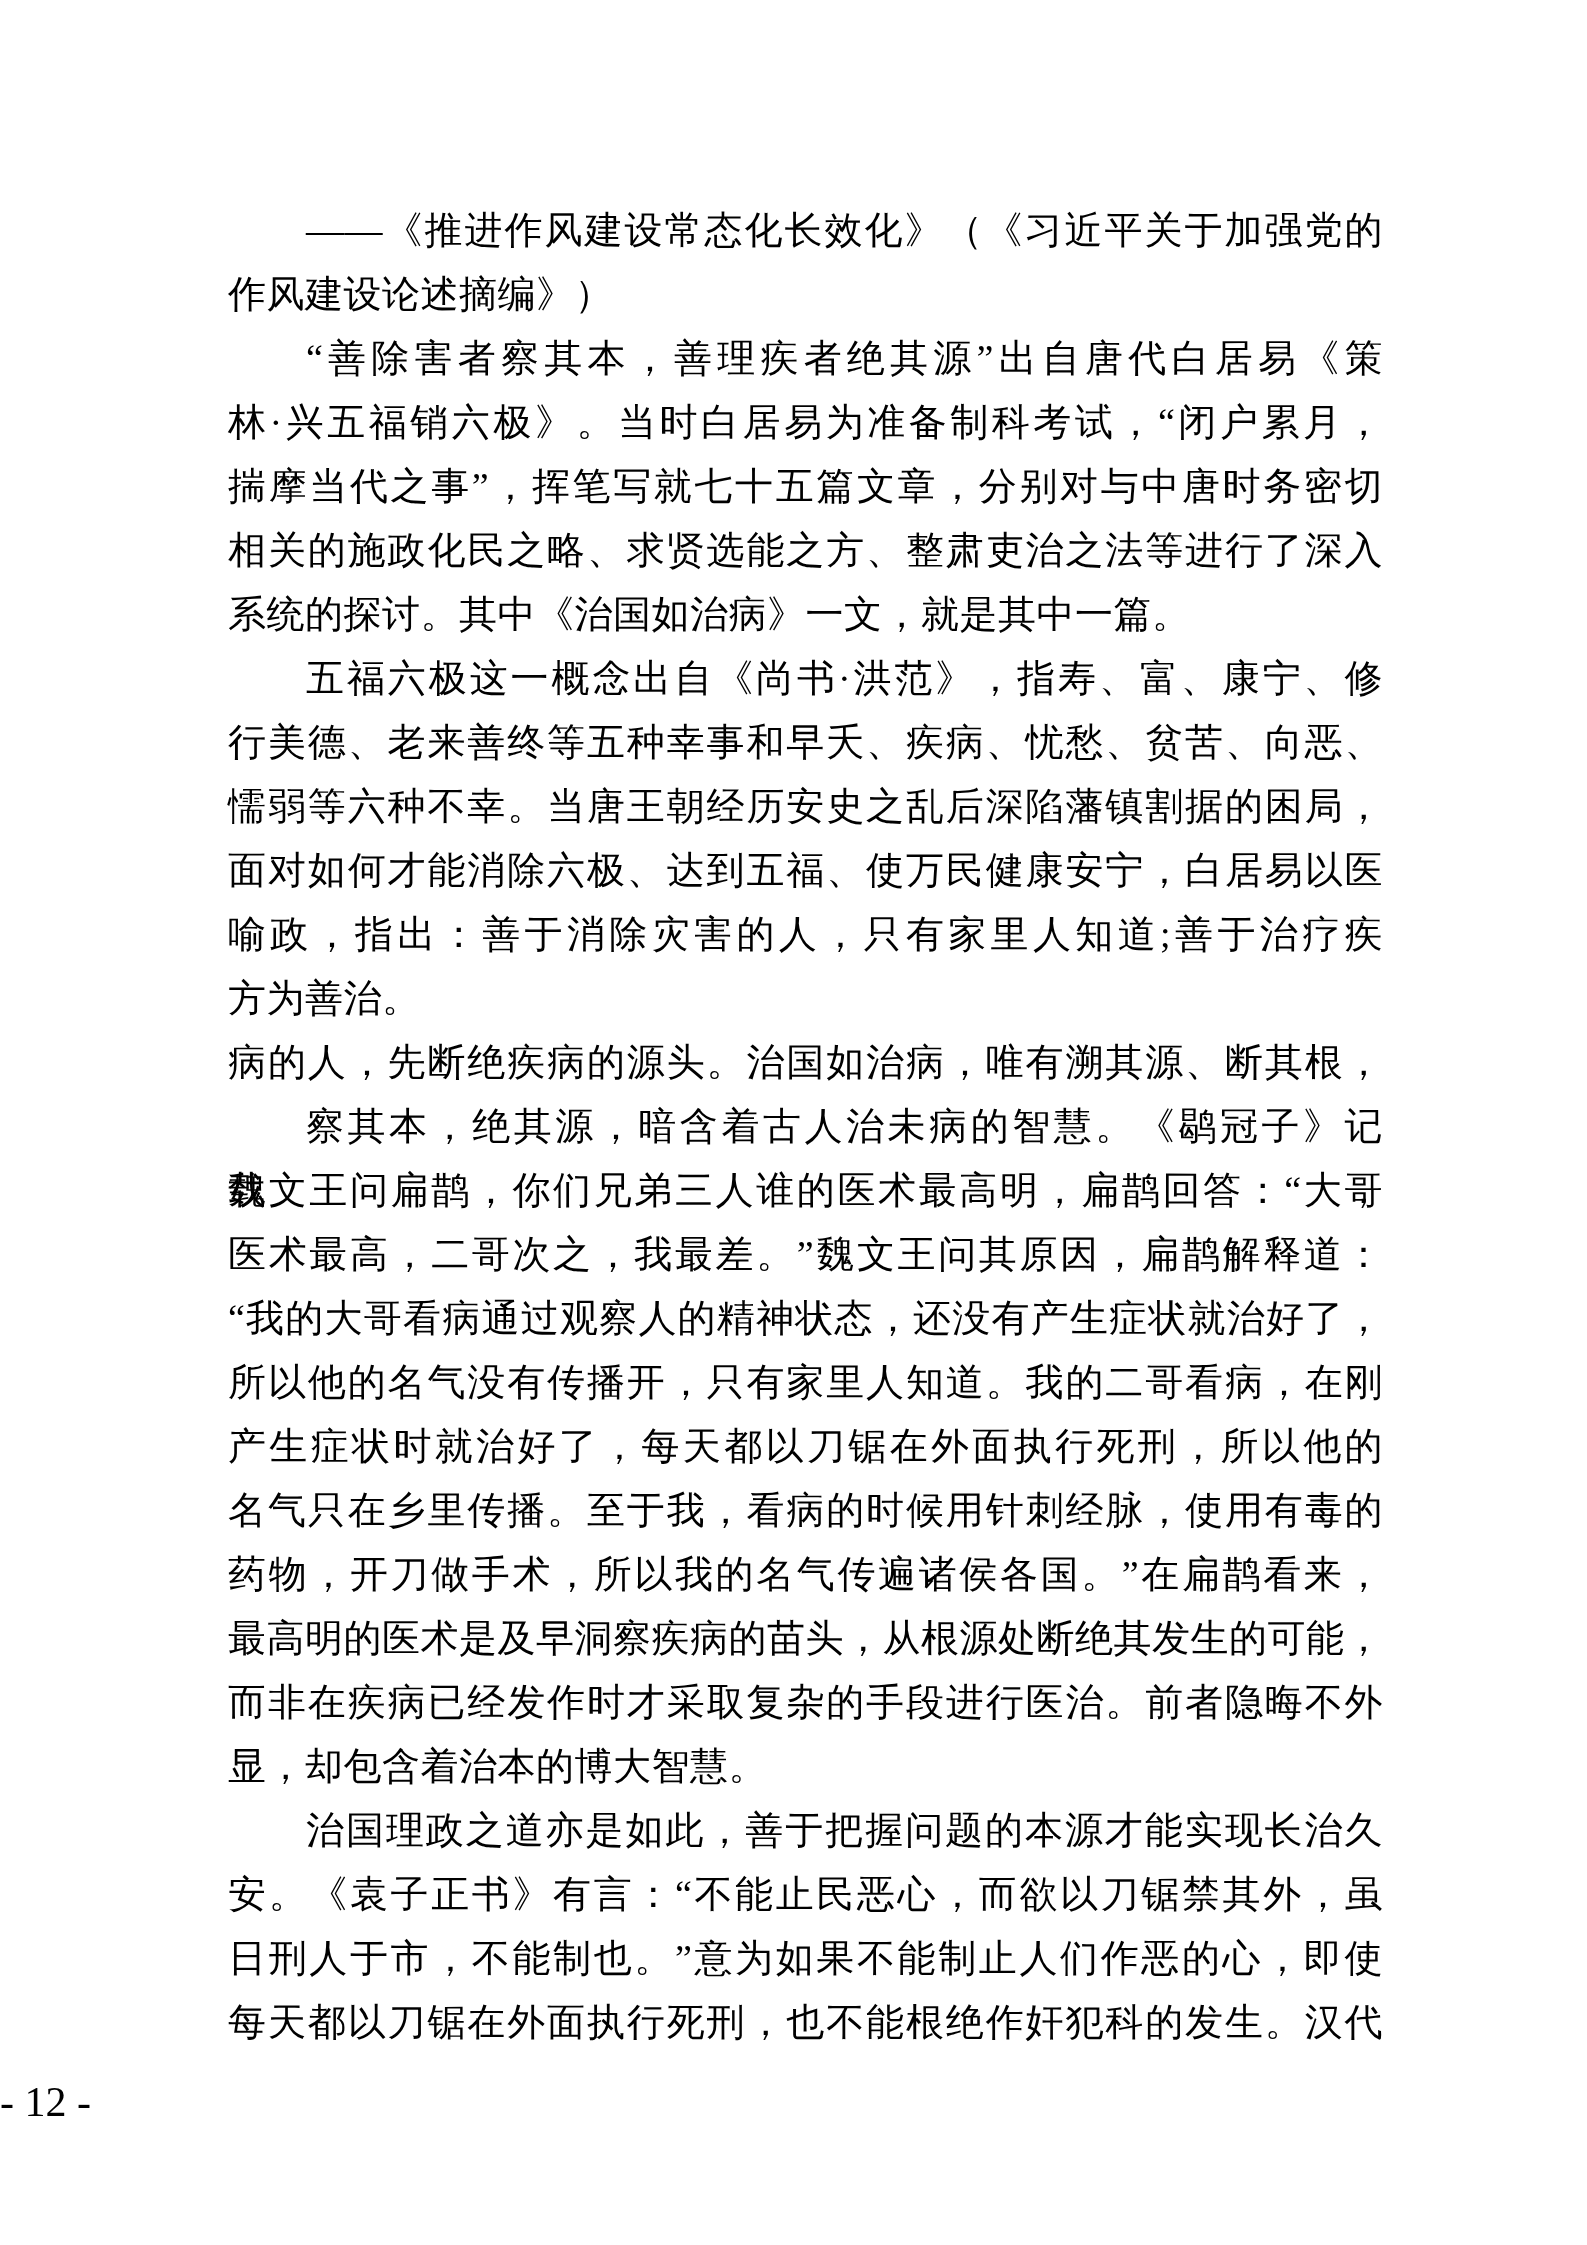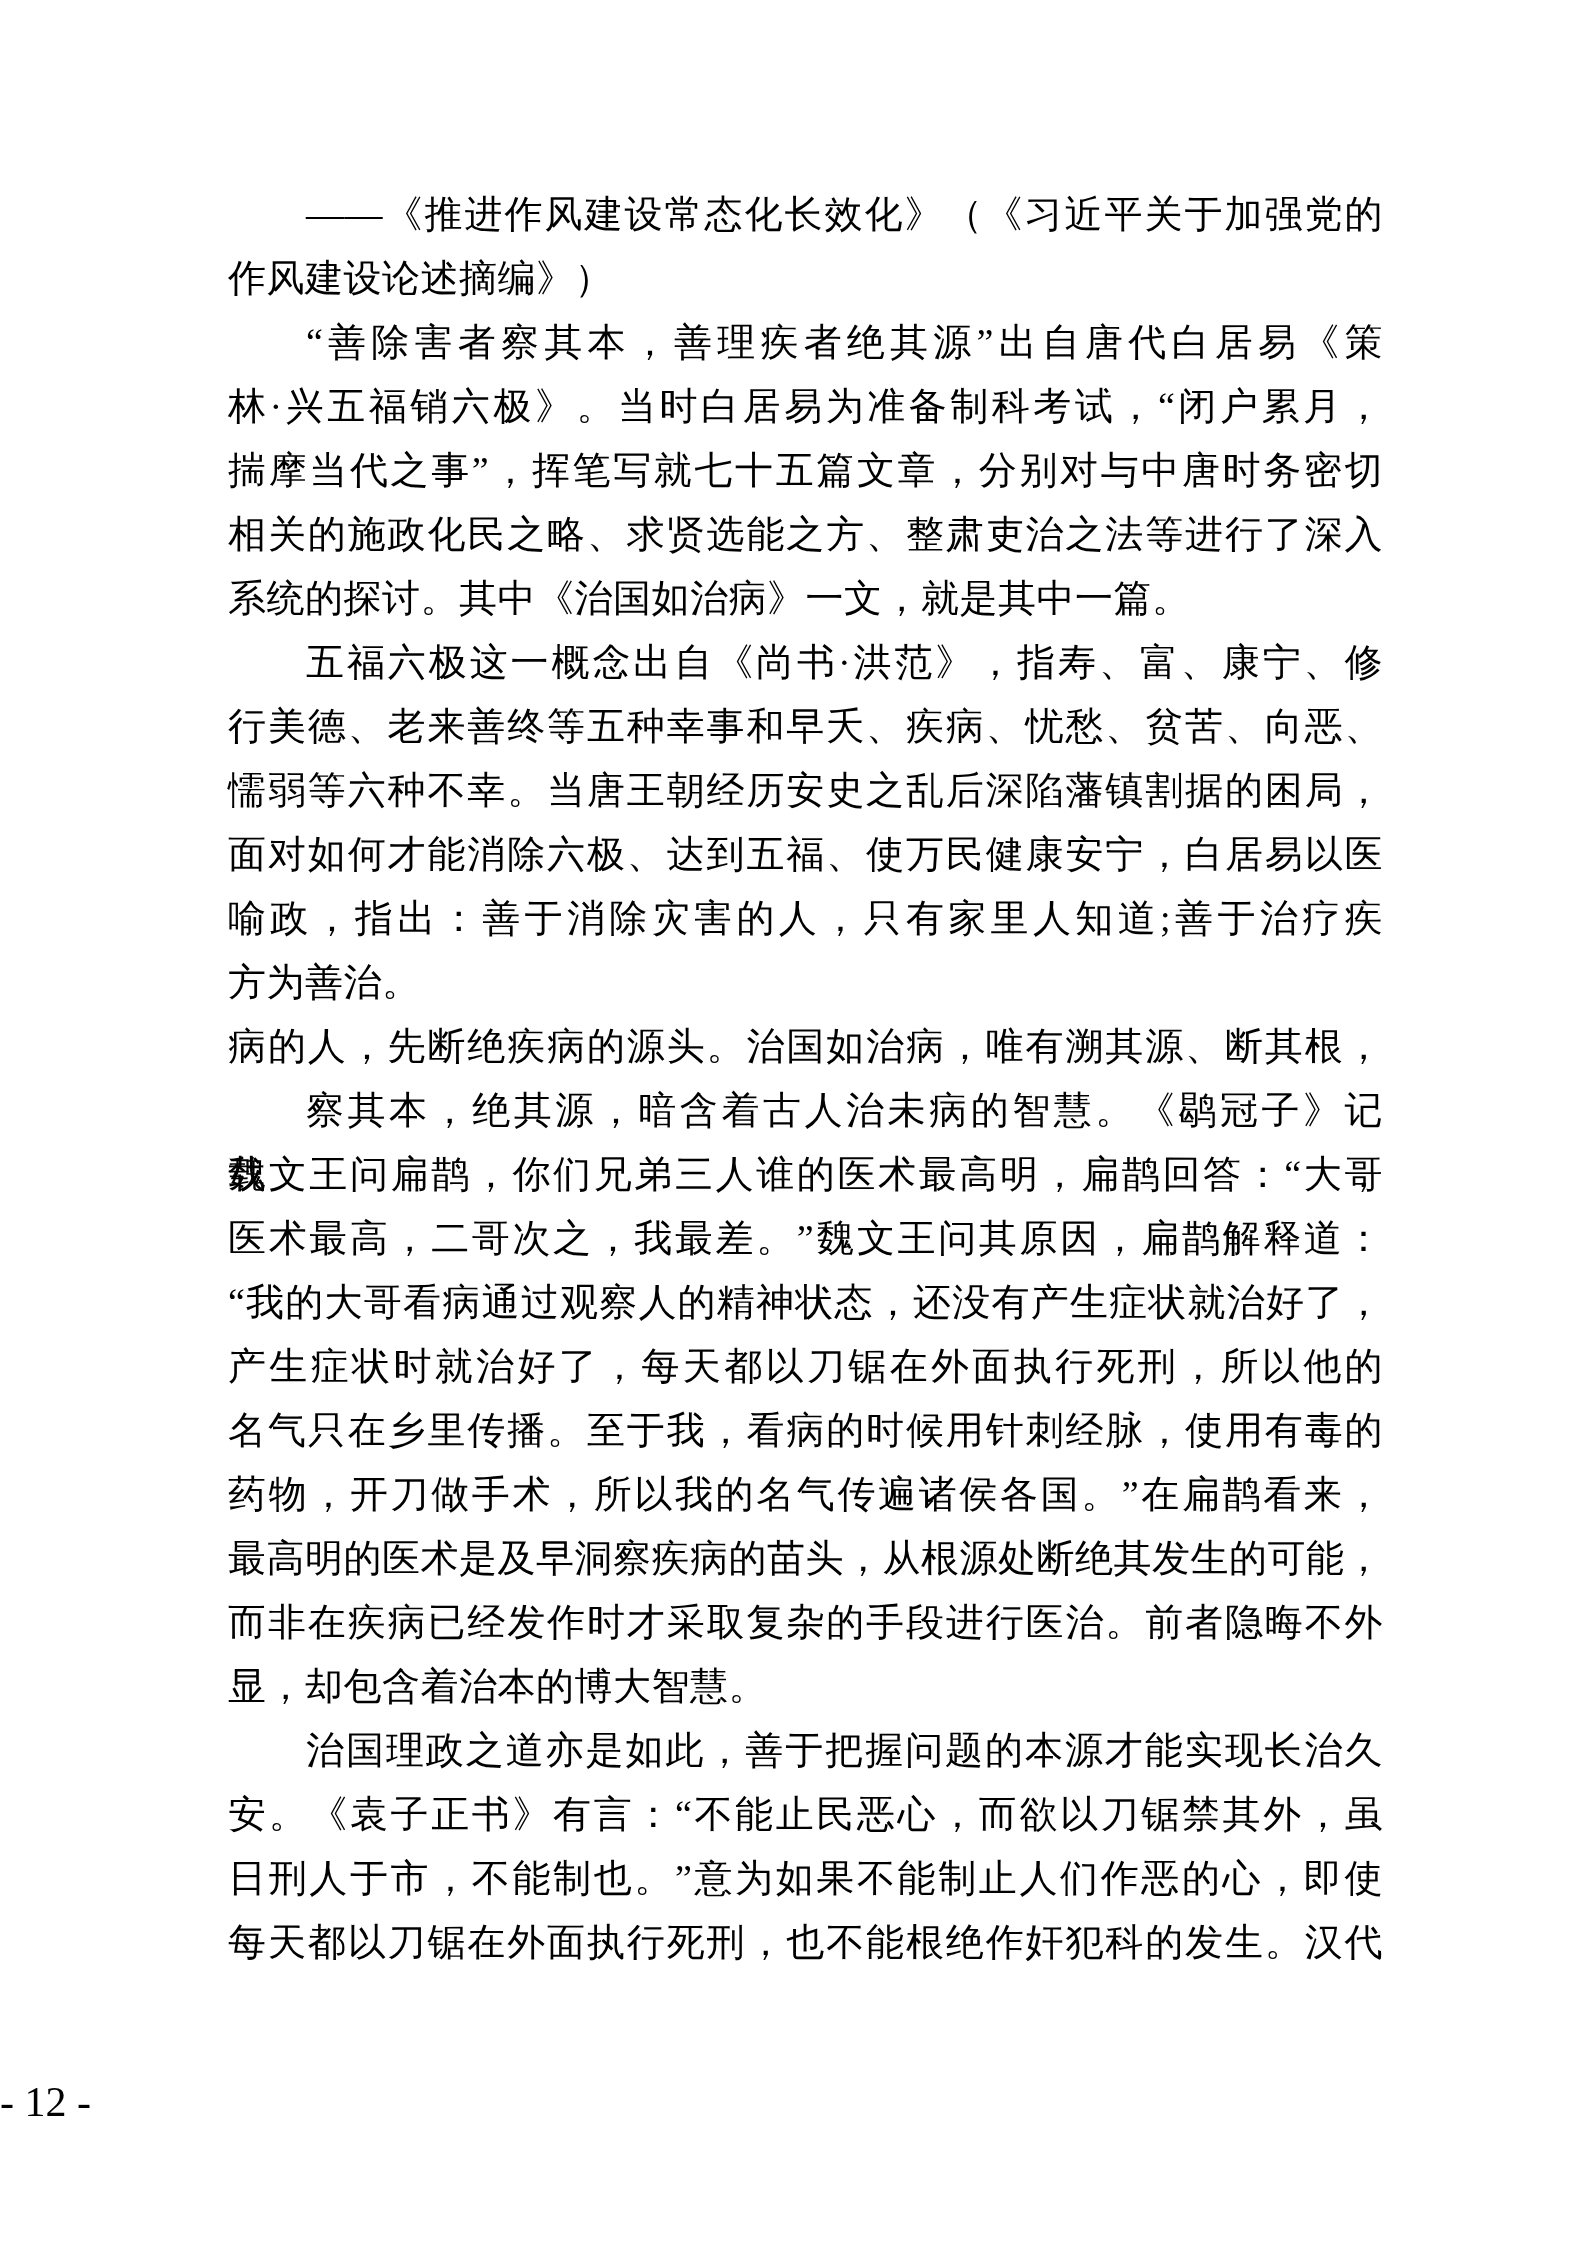--- a/index.html
+++ b/index.html
@@ -19,21 +19,21 @@
     position: absolute;
     left: 0;
     top: 0;
     width: 1587px;
     height: 2245px;
     background: #ffffff;
   }
   .text-block {
     position: absolute;
     left: 228px;
-    top: 182px;
+    top: 198px;
     width: 1155px;
   }
   .line {
     font-size: 38px;
     line-height: 64px;
     height: 64px;
     text-align: justify;
     text-justify: inter-character;
     letter-spacing: 0.5px;
     white-space: normal;
@@ -70,20 +70,21 @@
       <div class="line fill">行美德、老来善终等五种幸事和早夭、疾病、忧愁、贫苦、向恶、</div>
       <div class="line fill">懦弱等六种不幸。当唐王朝经历安史之乱后深陷藩镇割据的困局，</div>
       <div class="line fill">面对如何才能消除六极、达到五福、使万民健康安宁，白居易以医</div>
       <div class="line fill">喻政，指出：善于消除灾害的人，只有家里人知道;善于治疗疾</div>
       <div class="line">方为善治。</div>
       <div class="line fill">病的人，先断绝疾病的源头。治国如治病，唯有溯其源、断其根，</div>
       <div class="line fill indent">察其本，绝其源，暗含着古人治未病的智慧。《鹖冠子》记载，</div>
       <div class="line fill">魏文王问扁鹊，你们兄弟三人谁的医术最高明，扁鹊回答：“大哥</div>
       <div class="line fill">医术最高，二哥次之，我最差。”魏文王问其原因，扁鹊解释道：</div>
       <div class="line fill">“我的大哥看病通过观察人的精神状态，还没有产生症状就治好了，</div>
+      <div class="line fill">所以他的名气没有传播开，只有家里人知道。我的二哥看病，在刚</div>
       <div class="line fill">产生症状时就治好了，每天都以刀锯在外面执行死刑，所以他的</div>
       <div class="line fill">名气只在乡里传播。至于我，看病的时候用针刺经脉，使用有毒的</div>
       <div class="line fill">药物，开刀做手术，所以我的名气传遍诸侯各国。”在扁鹊看来，</div>
       <div class="line fill">最高明的医术是及早洞察疾病的苗头，从根源处断绝其发生的可能，</div>
       <div class="line fill">而非在疾病已经发作时才采取复杂的手段进行医治。前者隐晦不外</div>
       <div class="line">显，却包含着治本的博大智慧。</div>
       <div class="line fill indent">治国理政之道亦是如此，善于把握问题的本源才能实现长治久</div>
       <div class="line fill">安。《袁子正书》有言：“不能止民恶心，而欲以刀锯禁其外，虽</div>
       <div class="line fill">日刑人于市，不能制也。”意为如果不能制止人们作恶的心，即使</div>
       <div class="line fill">每天都以刀锯在外面执行死刑，也不能根绝作奸犯科的发生。汉代</div>

